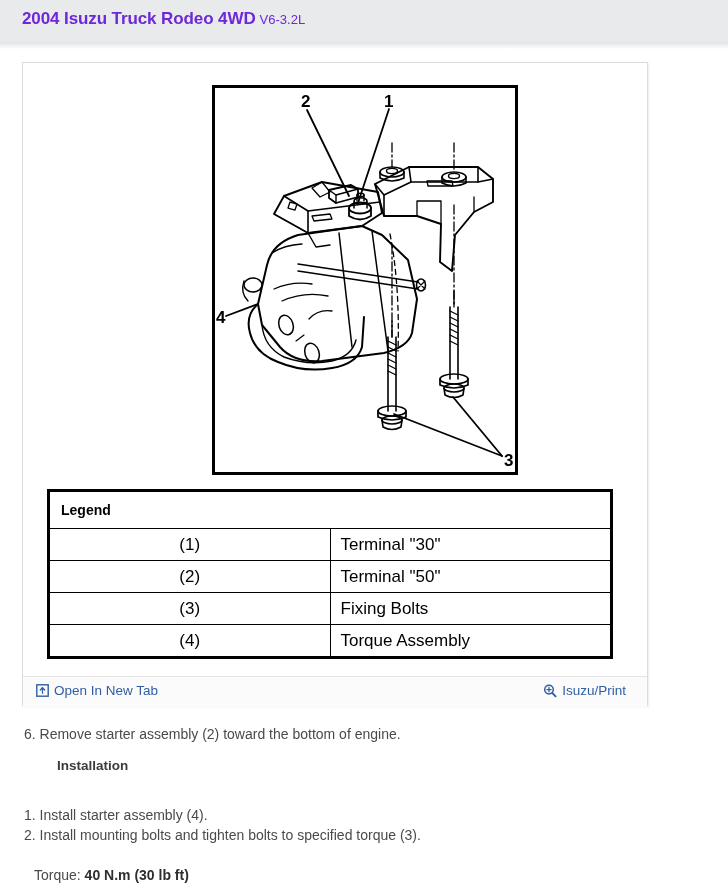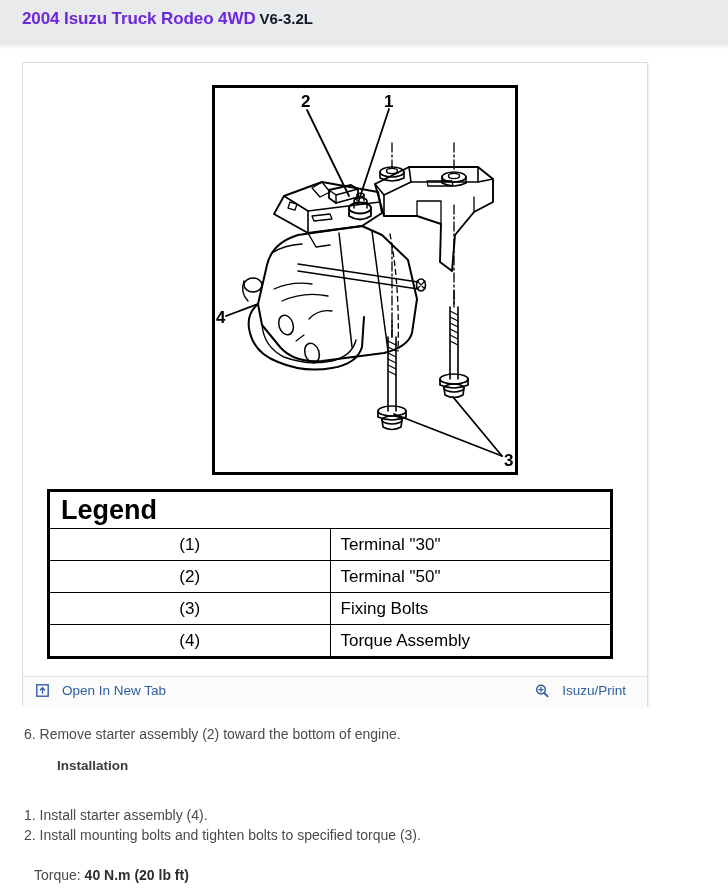--- a/index.html
+++ b/index.html
@@ -30,23 +30,23 @@
     top: 9px;
     white-space: nowrap;
   }
   .vehicle-title {
     font-size: 17px;
     font-weight: bold;
     color: #6d28d9;
     letter-spacing: -0.1px;
   }
   .vehicle-engine {
-    font-size: 15px;
-    font-weight: bold;
-    color: #0f172a;
+    font-size: 13px;
+    font-weight: normal;
+    color: #6d28d9;
     margin-left: 4px;
   }
   .header-shadow {
     position: absolute;
     left: 0; top: 42px;
     width: 728px; height: 7px;
     background: linear-gradient(to bottom, rgba(120,125,135,0.22), rgba(120,125,135,0));
   }
 
   
@@ -95,21 +95,21 @@
     border: 3px solid #000;
     table-layout: fixed;
   }
   .legend-table td {
     border: 1px solid #000;
     padding: 0;
     height: 31px;
     vertical-align: middle;
   }
   .legend-head-cell {
-    font-size: 27px;
+    font-size: 14px;
     font-weight: bold;
     color: #000;
     padding-left: 11px !important;
     height: 36px !important;
     font-family: "Liberation Sans", sans-serif;
   }
   .legend-num {
     width: 108px;
     text-align: center;
     font-size: 17px;
@@ -134,21 +134,21 @@
   }
   .tool-link {
     position: absolute;
     top: 6px;
     font-size: 13.5px;
     color: #2f5fa0;
     text-decoration: none;
     white-space: nowrap;
     display: flex;
     align-items: center;
-    gap: 13px;
+    gap: 5px;
     cursor: pointer;
   }
   .tool-open { left: 13px; }
   .tool-zoom { right: 21px; }
   .tool-ico { display: inline-block; line-height: 0; }
 
   
   .body-text {
     position: absolute;
     left: 0;
@@ -350,15 +350,15 @@
 
 <div class="body-text">
   <div class="step-line" style="top:726px;">6. Remove starter assembly (2) toward the bottom of engine.</div>
 
   <div class="section-head" style="top:758px;margin-left:36px;">Installation</div>
 
   <div class="step-line" style="top:807px;">1. Install starter assembly (4).</div>
   <div class="step-line" style="top:827px;">2. Install mounting bolts and tighten bolts to specified torque (3).</div>
 
   <div class="torque-line" style="top:867px;">
-    <span>Torque: </span><b>40 N.m (20 lb ft)</b>
+    <span>Torque: </span><b>40 N.m (30 lb ft)</b>
   </div>
 </div>
 
 </body></html>

